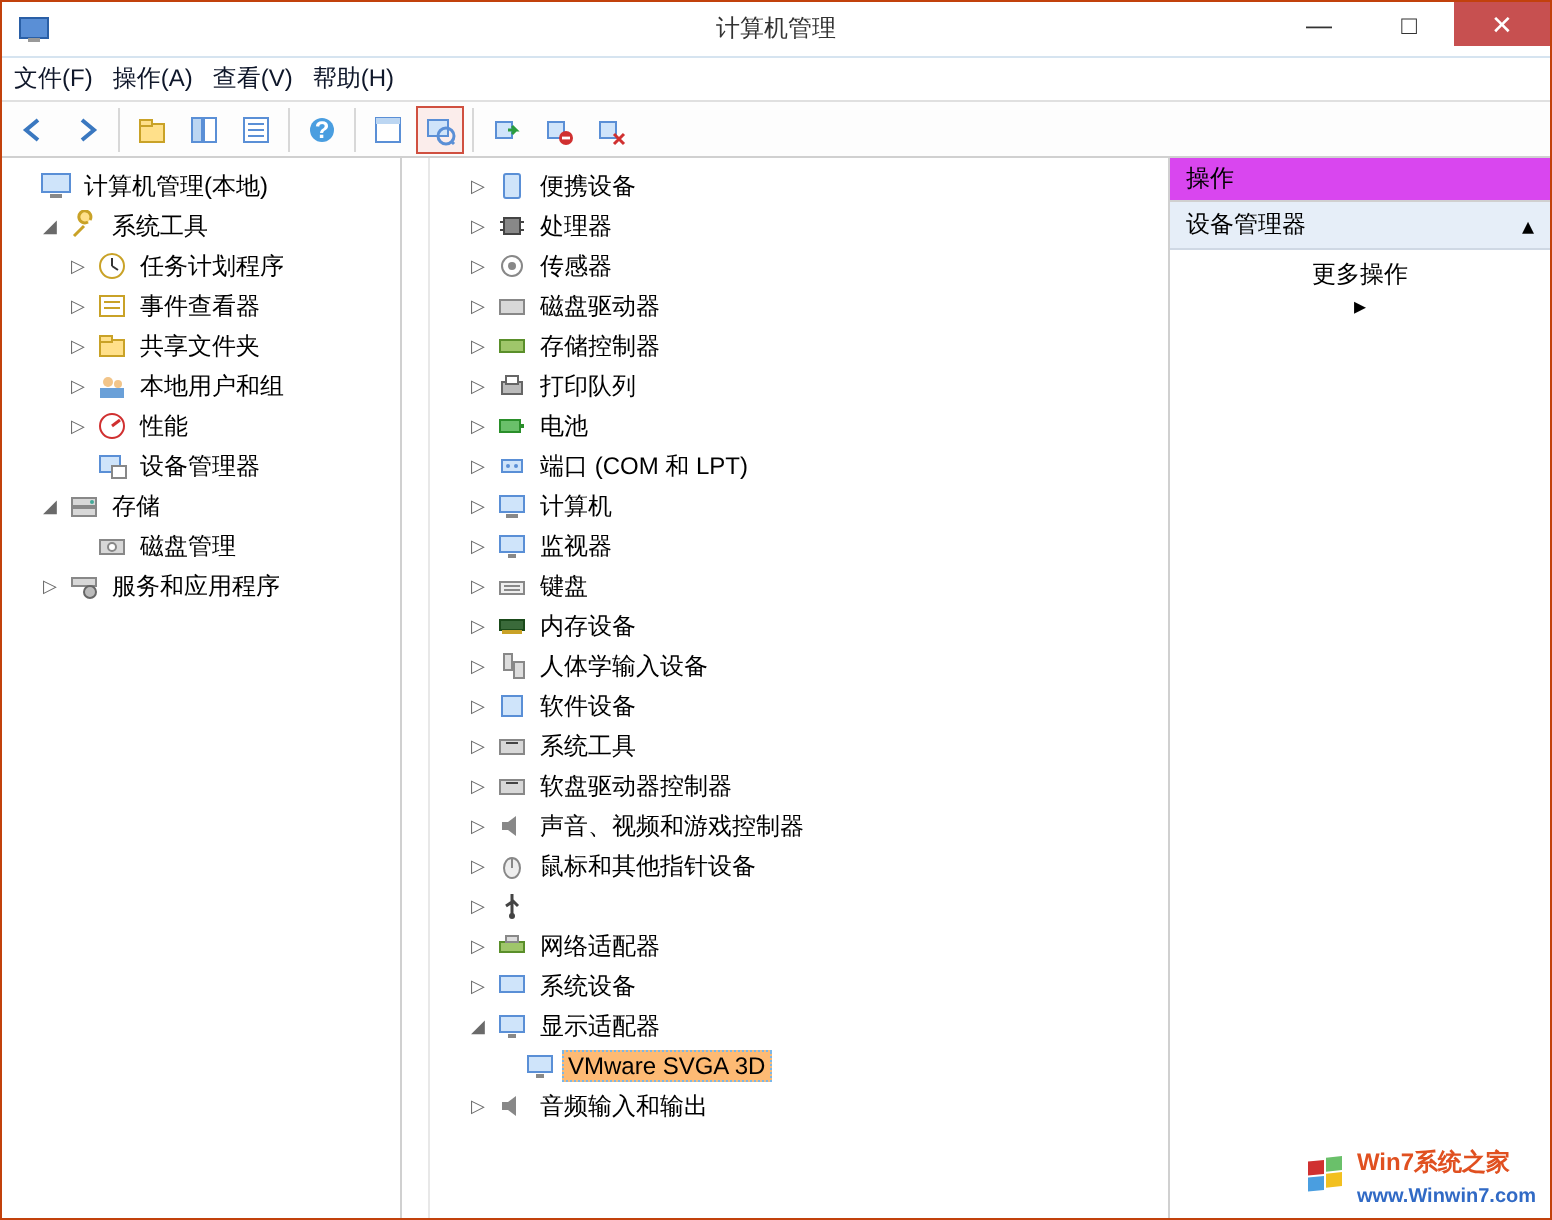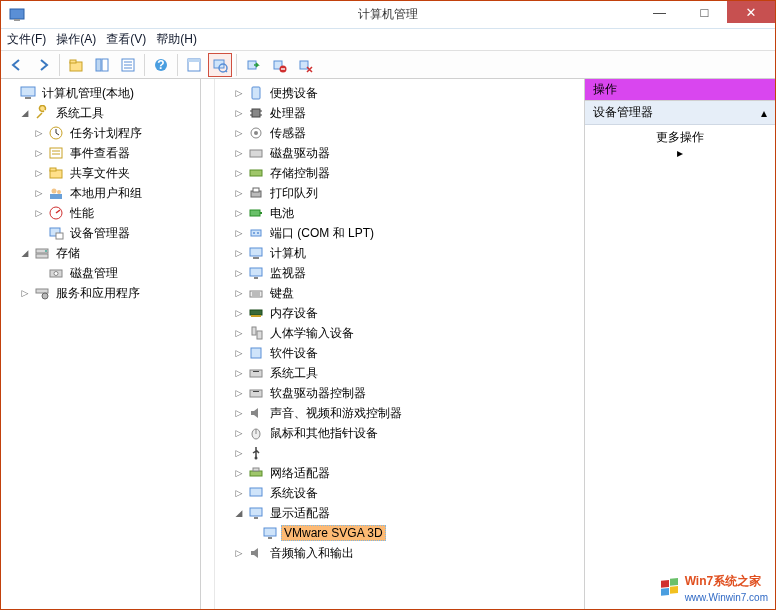--- a/index.html
+++ b/index.html
@@ -39,21 +39,21 @@
 .tree-row .lbl { padding: 1px 3px; }
 .tree-row.selected .lbl { background: #fdba74; border: 1px dotted #7ab7e8; padding: 0 2px; }
 
 .ind-0 { padding-left: 2px; }
 .ind-1 { padding-left: 16px; }
 .ind-2 { padding-left: 30px; }
 
 svg { display: block; }
 
 .watermark { position: absolute; right: 8px; bottom: 6px; color: #e05020; font-weight: bold; font-size: 13px; display: flex; align-items: center; gap: 4px; text-shadow: 0 0 2px #fff; }
-.watermark small { color: #316ac5; font-weight: normal; font-size: 10px; }
+.watermark small { color: #316ac5; font-weight: bold; font-size: 10px; }
 </style>
 </head>
 <body>
 
 <div class="window">
 
   <div class="titlebar">
     <span class="sysicon">
       <svg width="16" height="16">
           <rect x="1" y="2" width="14" height="10" fill="#5a8fd6" stroke="#2a5fa6"></rect>

